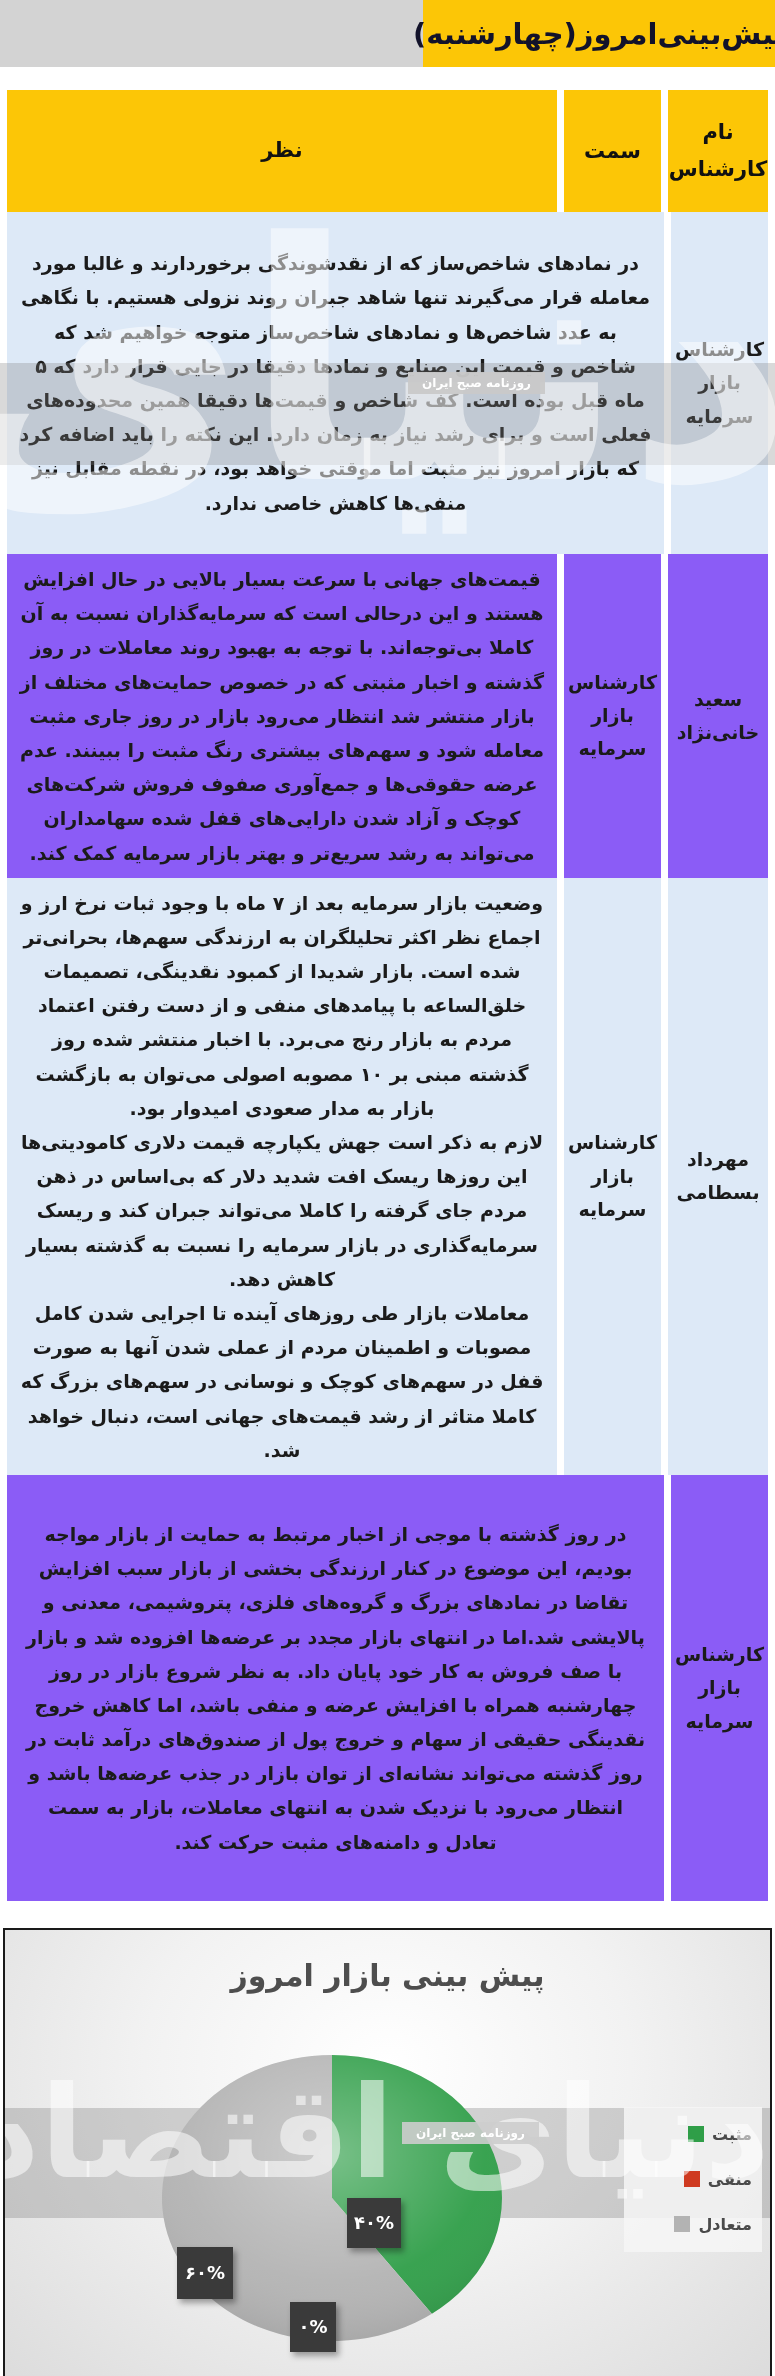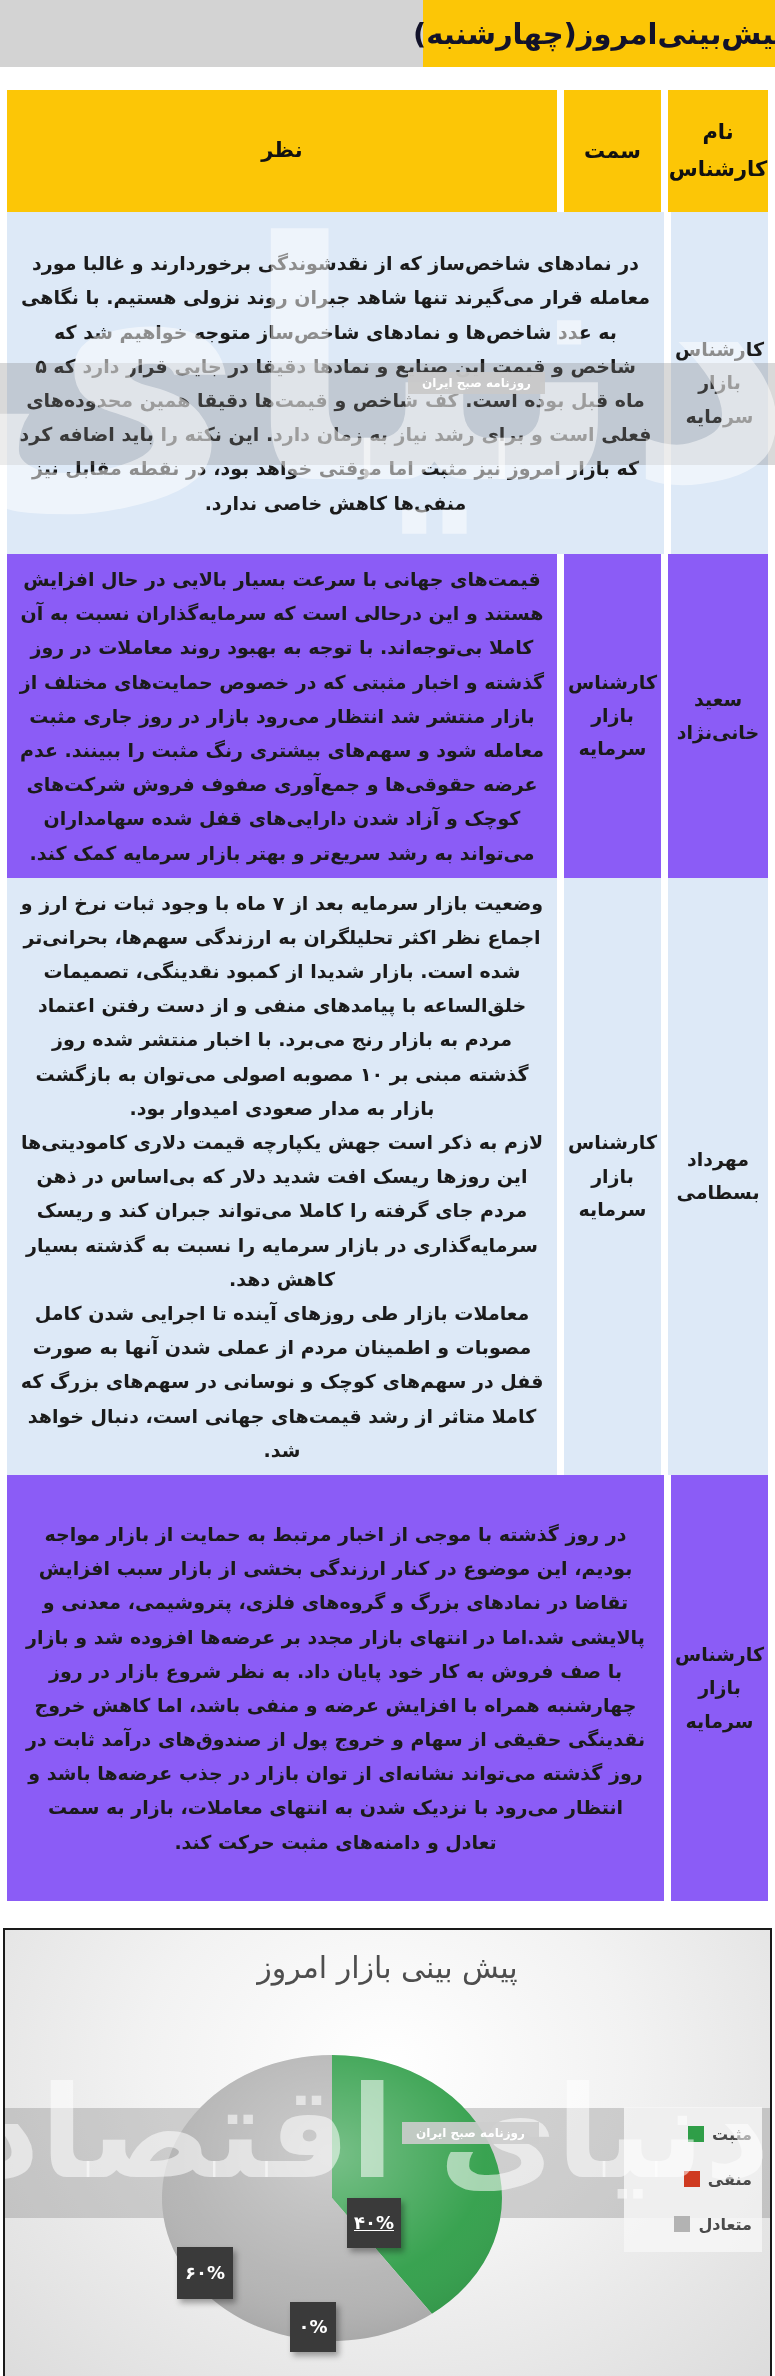--- a/index.html
+++ b/index.html
@@ -31,22 +31,22 @@
            background:rgba(128,128,128,0.30);z-index:4;pointer-events:none}
   .wm-big{position:absolute;top:110px;right:-20px;font-size:330px;line-height:1;font-weight:bold;
           color:rgba(255,255,255,0.50);z-index:5;pointer-events:none}
   .wm-badge{position:absolute;top:282px;right:230px;z-index:6;background:rgba(201,201,201,0.95);
             color:#fff;font-size:12px;font-weight:bold;padding:4px 14px;pointer-events:none}
 
   
   .chart-panel{position:relative;margin:27px 3px 0;height:448px;border:2px solid #1a1a1a;
                overflow:hidden;
                background:radial-gradient(ellipse at 50% 30%, #ffffff 0%, #f2f2f2 45%, #dcdcdc 100%)}
-  .chart-title{position:absolute;top:16px;left:0;right:0;margin:4px;text-align:center;
-               font-size:30px;font-weight:normal;color:#4e4e4e;z-index:6}
+  .chart-title{position:absolute;top:16px;left:0;right:0;margin:12px;text-align:center;
+               font-size:30px;font-weight:bold;color:#4e4e4e;z-index:6}
   .chart-wm-band{position:absolute;top:178px;height:110px;left:0;right:0;
                  background:rgba(125,125,125,0.32);z-index:1;pointer-events:none}
   .chart-wm-big{position:absolute;top:128px;left:0;right:0;text-align:center;font-size:128px;
                 font-weight:bold;color:rgba(255,255,255,0.55);z-index:5;white-space:nowrap;
                 pointer-events:none}
   .chart-wm-badge{position:absolute;top:192px;left:397px;z-index:5;background:rgba(205,205,205,0.9);
                   color:#fff;font-size:12px;font-weight:bold;padding:4px 14px;pointer-events:none}
   .pie{position:absolute;top:0;left:0;z-index:3}
   .plabel{position:absolute;background:#3a3a3a;color:#fff;font-weight:bold;font-size:18px;
           display:flex;align-items:center;justify-content:center;z-index:6;direction:ltr;
@@ -120,21 +120,21 @@
     <path d="M327,268 L327.0,125.0 A170,143 0 0 1 426.9,383.7 Z" fill="#2f9e48"></path>
       <path d="M327,268 L426.9,383.7 A170,143 0 1 1 327.0,125.0 Z" fill="#b3b3b3"></path>
       <ellipse id="pie-sheen" cx="327" cy="268" rx="170" ry="143" fill="url(#sheen)"></ellipse>
   </svg>
 
   <div class="chart-wm-big">دنیای اقتصاد</div>
   <div class="chart-wm-badge">روزنامه صبح ایران</div>
 
   <h2 class="chart-title">پیش بینی بازار امروز</h2>
 
-  <div class="plabel pl-40" style="background: rgb(58, 58, 58); text-decoration: underline;">۴۰%</div>
+  <div class="plabel pl-40" style="background: rgb(58, 58, 58);">۴۰%</div>
   <div class="plabel pl-0" style="background: rgb(58, 58, 58);">۰%</div>
   <div class="plabel pl-60" style="background: rgb(58, 58, 58);">۶۰%</div>
 
   <div class="legend">
     <div class="legend-item">
       <span class="legend-swatch" style="background: rgb(47, 158, 72);"></span>
       <span class="legend-label">مثبت</span>
     </div>
     <div class="legend-item">
       <span class="legend-swatch" style="background: rgb(207, 58, 32);"></span>

